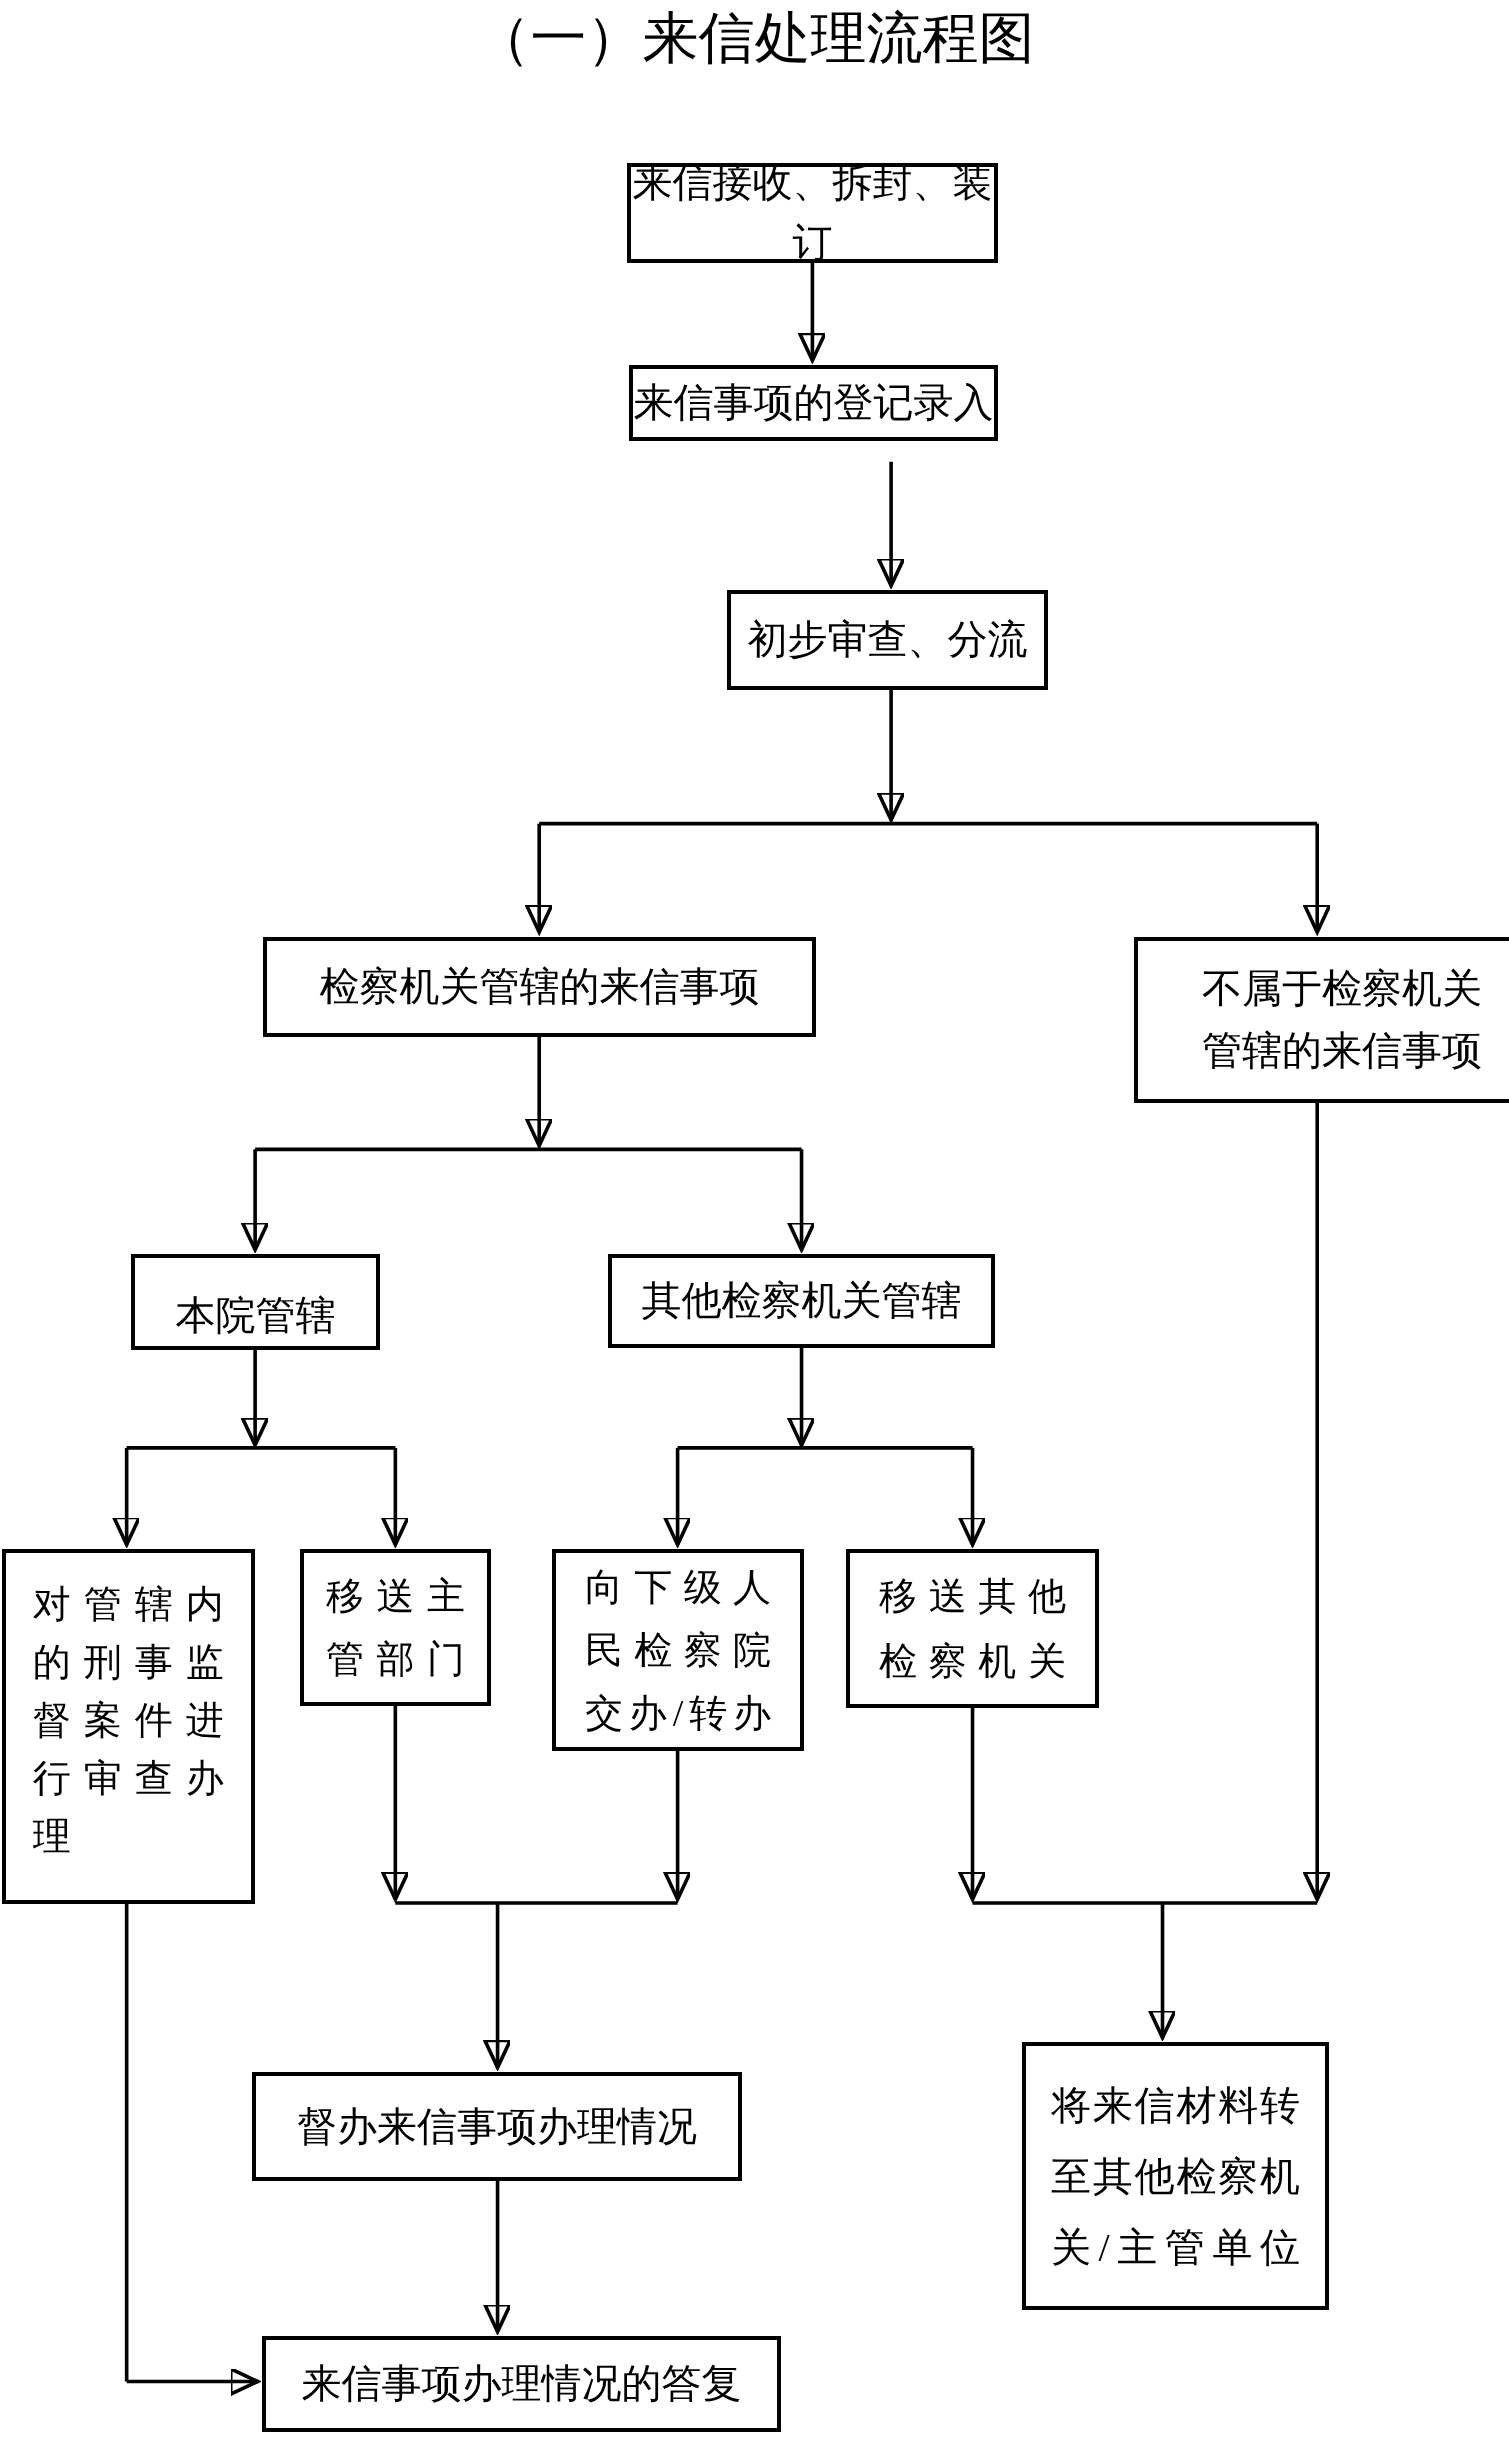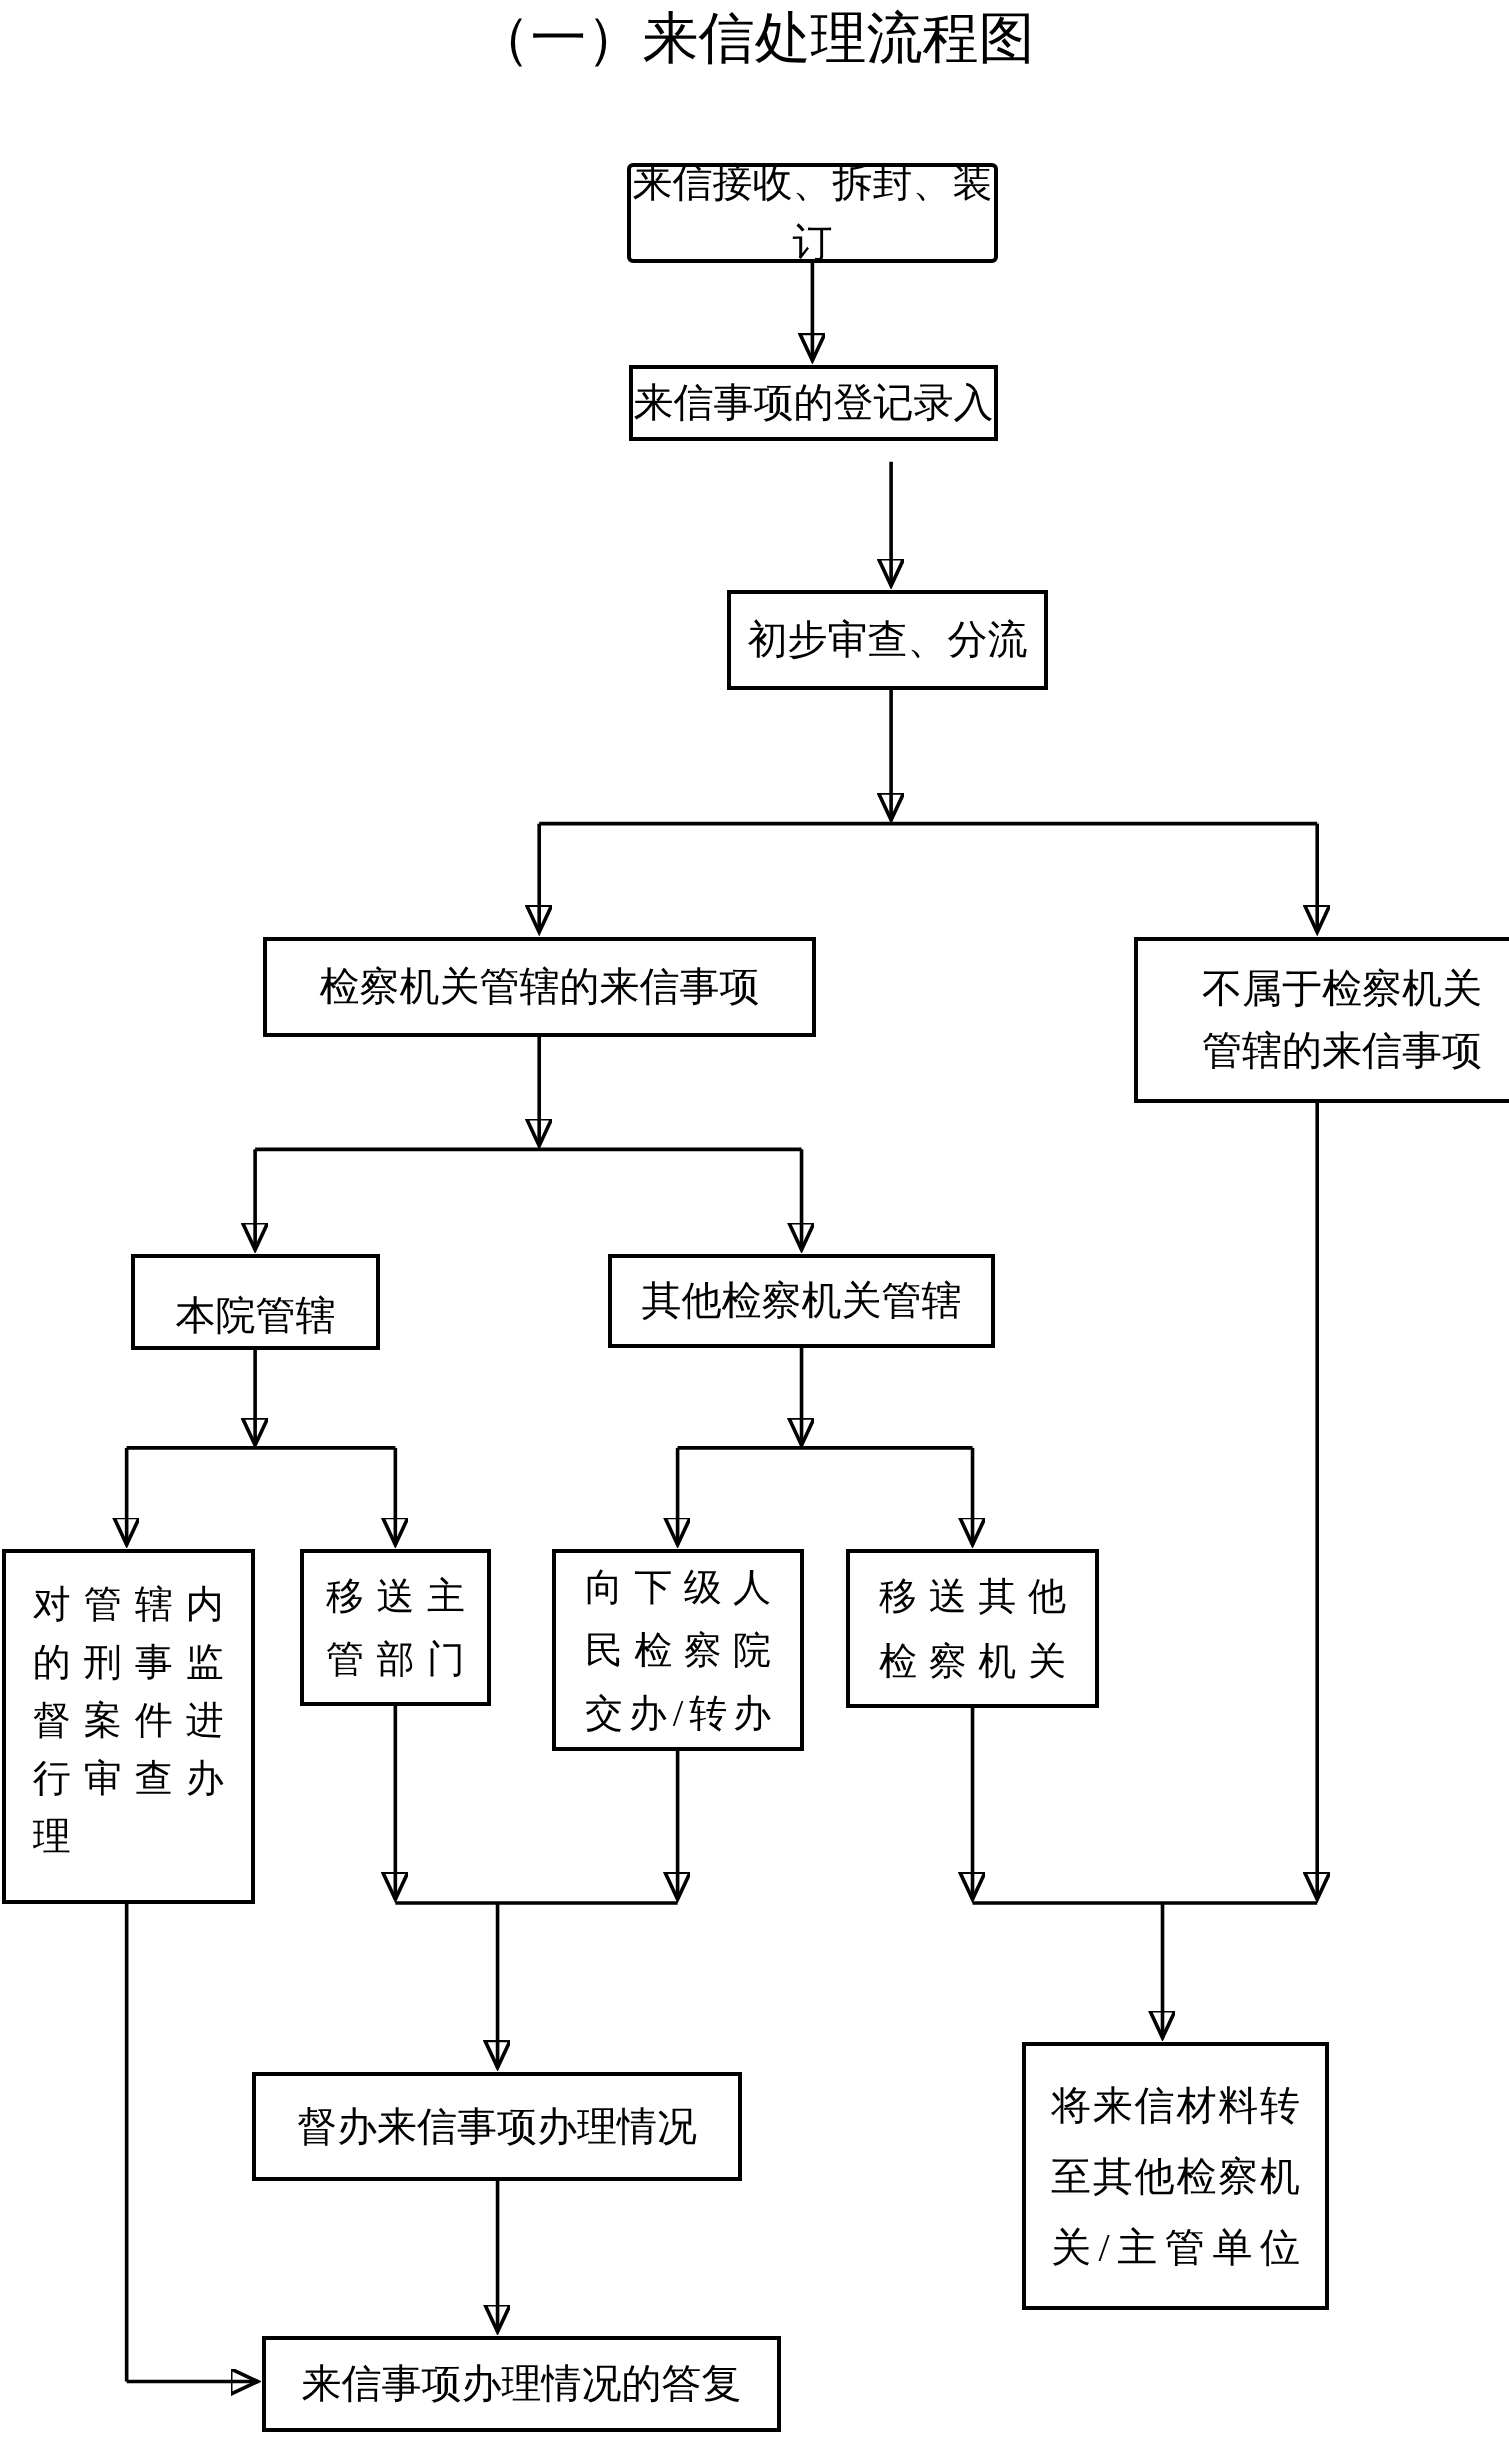--- a/index.html
+++ b/index.html
@@ -38,21 +38,21 @@
     justify-content:center;
     font-size:40px;
     line-height:60px;
   }
   .box .ln{width:100%;text-align:center;}
   .box.just .ln{
     text-align:justify;
     text-align-last:justify;
   }
   
-  #b1 {left:627px;  top:163px;  width:371px; height:100px;border-radius:6px;}
+  #b1 {left:627px;  top:163px;  width:371px; height:100px;}
   #b2 {left:629px;  top:365px;  width:369px; height:76px;}
   #b3 {left:727px;  top:590px;  width:321px; height:100px;}
   #b4 {left:263px;  top:937px; width:553px; height:100px;}
   #b5 {left:1134px; top:937px; width:416px; height:166px; line-height:62px;}
   #b6 {left:131px;  top:1254px; width:249px; height:96px;justify-content:flex-end;}
   #b7 {left:608px;  top:1254px; width:387px; height:94px;}
   #b8 {left:1.8px;    top:1549px; width:253px; height:355px; justify-content:flex-start;
        padding:22px 27px 0 27px; font-size:38px; line-height:58px;}
   #b9 {left:300px;  top:1549px; width:191px; height:157px; padding:0 22px; line-height:63px; font-size:38px;}
   #b10{left:552px;  top:1549px; width:252px; height:202px; padding:0 29px; line-height:63px; font-size:38px;}

